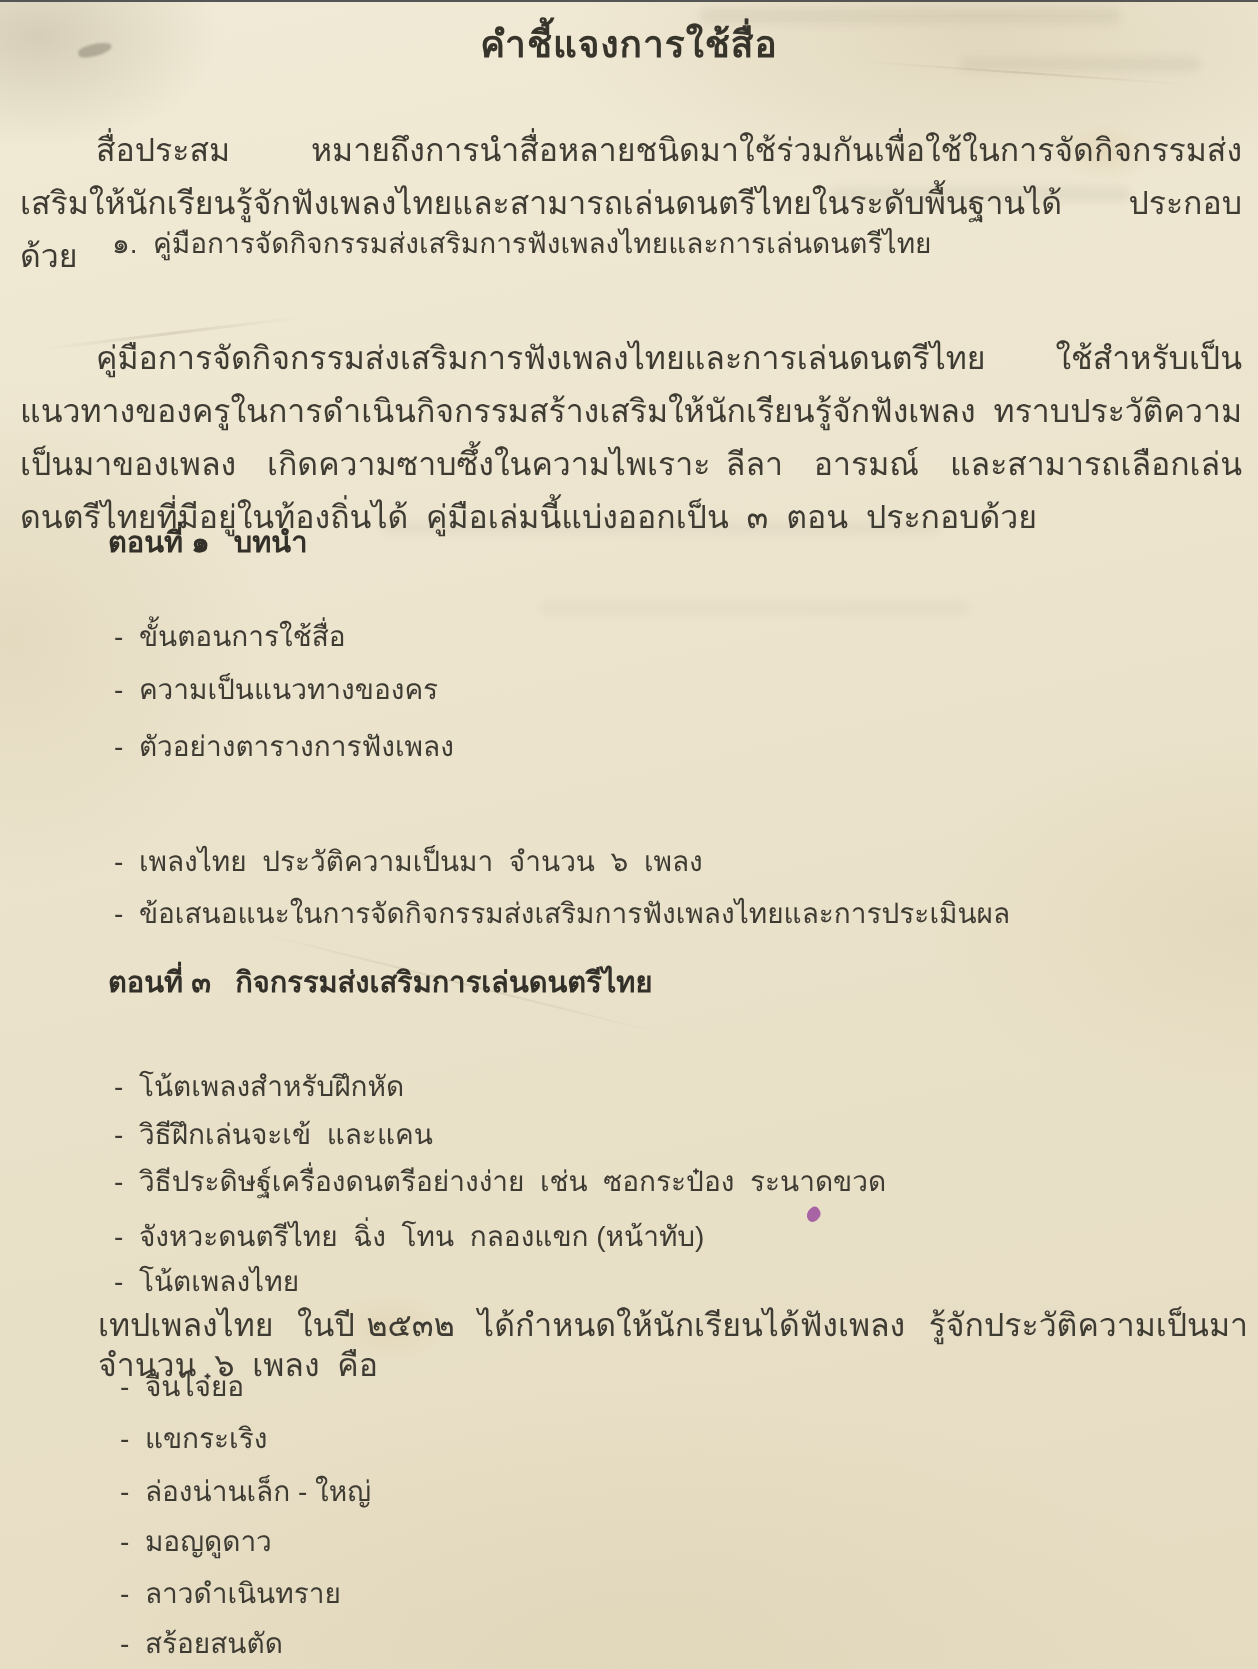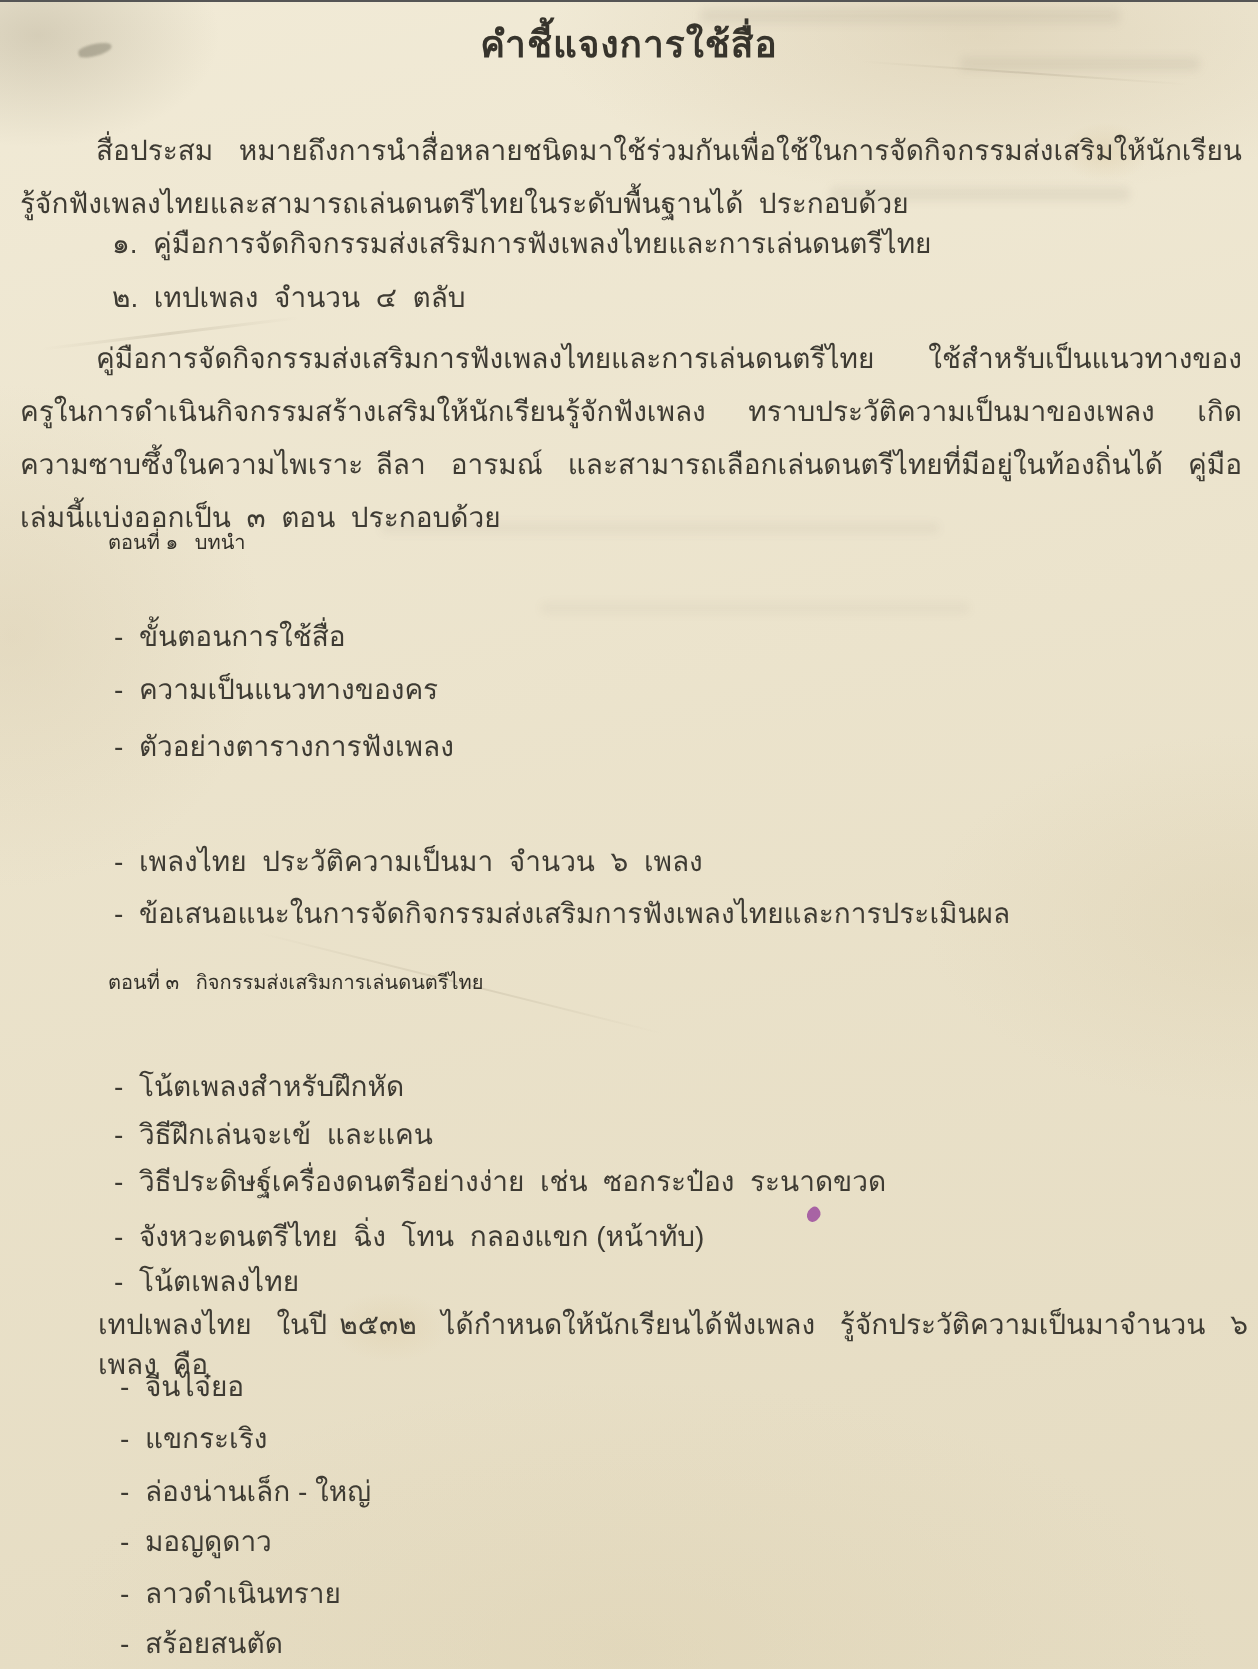--- a/index.html
+++ b/index.html
@@ -31,29 +31,29 @@
   .smudge{position:absolute;left:78px;top:42px;width:34px;height:12px;
     background:rgba(90,85,70,0.35);border-radius:50% 50% 60% 40%;
     transform:rotate(-12deg);filter:blur(1px);pointer-events:none;}
 
   .title{
     position:absolute;left:0;top:12px;width:100%;
     text-align:center;font-size:37px;font-weight:700;color:#37342c;
     letter-spacing:1px;white-space:pre-wrap;
   }
   .para{
-    position:absolute;font-size:28px;line-height:53px;
+    position:absolute;font-size:32px;line-height:53px;
     white-space:pre-wrap;text-align:justify;
   }
   .p-indent{text-indent:76px;}
   .li{
     position:absolute;font-size:28px;line-height:40px;white-space:pre-wrap;
   }
   .sec-h{
-    position:absolute;font-size:20px;font-weight:400;color:#333029;
+    position:absolute;font-size:29px;font-weight:700;color:#333029;
     line-height:40px;white-space:pre-wrap;
   }
 </style>
 </head>
 <body>
 
 <div class="page">
 
   <div class="crease" style="left:40px;top:330px;width:260px;height:3px;transform:rotate(-7deg);"></div>
   <div class="crease" style="left:250px;top:980px;width:420px;height:2px;transform:rotate(14deg);"></div>
@@ -66,21 +66,20 @@
   <div class="stain" style="left:1060px;top:120px;width:90px;height:60px;background:radial-gradient(rgba(200,170,110,0.18),transparent 70%);"></div>
   <div class="stain" style="left:330px;top:1290px;width:120px;height:70px;background:radial-gradient(rgba(205,175,115,0.15),transparent 70%);"></div>
   <div class="smudge"></div>
   <div class="ink-mark"></div>
 
   <div class="title">คำชี้แจงการใช้สื่อ</div>
 
   <div class="para p-indent" style="left:20px;top:122px;width:1222px;">สื่อประสม  หมายถึงการนำสื่อหลายชนิดมาใช้ร่วมกันเพื่อใช้ในการจัดกิจกรรมส่งเสริมให้นักเรียนรู้จักฟังเพลงไทยและสามารถเล่นดนตรีไทยในระดับพื้นฐานได้  ประกอบด้วย</div>
 
   <div class="li" style="left:112px;top:222px;">๑.  คู่มือการจัดกิจกรรมส่งเสริมการฟังเพลงไทยและการเล่นดนตรีไทย</div>
-  <div class="li" style="left:112px;top:276px;">๒.  เทปเพลง  จำนวน  ๔  ตลับ</div>
 
   <div class="para p-indent" style="left:20px;top:330px;width:1222px;">คู่มือการจัดกิจกรรมส่งเสริมการฟังเพลงไทยและการเล่นดนตรีไทย   ใช้สำหรับเป็นแนวทางของครูในการดำเนินกิจกรรมสร้างเสริมให้นักเรียนรู้จักฟังเพลง  ทราบประวัติความเป็นมาของเพลง  เกิดความซาบซึ้งในความไพเราะ ลีลา  อารมณ์  และสามารถเลือกเล่นดนตรีไทยที่มีอยู่ในท้องถิ่นได้  คู่มือเล่มนี้แบ่งออกเป็น  ๓  ตอน  ประกอบด้วย</div>
 
   <div class="sec-h" style="left:108px;top:520px;">ตอนที่ ๑   บทนำ</div>
   <div class="li" style="left:114px;top:615px;">-  ขั้นตอนการใช้สื่อ</div>
   <div class="li" style="left:114px;top:668px;">-  ความเป็นแนวทางของคร</div>
   <div class="li" style="left:114px;top:725px;">-  ตัวอย่างตารางการฟังเพลง</div>
 
   <div class="li" style="left:114px;top:840px;">-  เพลงไทย  ประวัติความเป็นมา  จำนวน  ๖  เพลง</div>
   <div class="li" style="left:114px;top:892px;">-  ข้อเสนอแนะในการจัดกิจกรรมส่งเสริมการฟังเพลงไทยและการประเมินผล</div>

